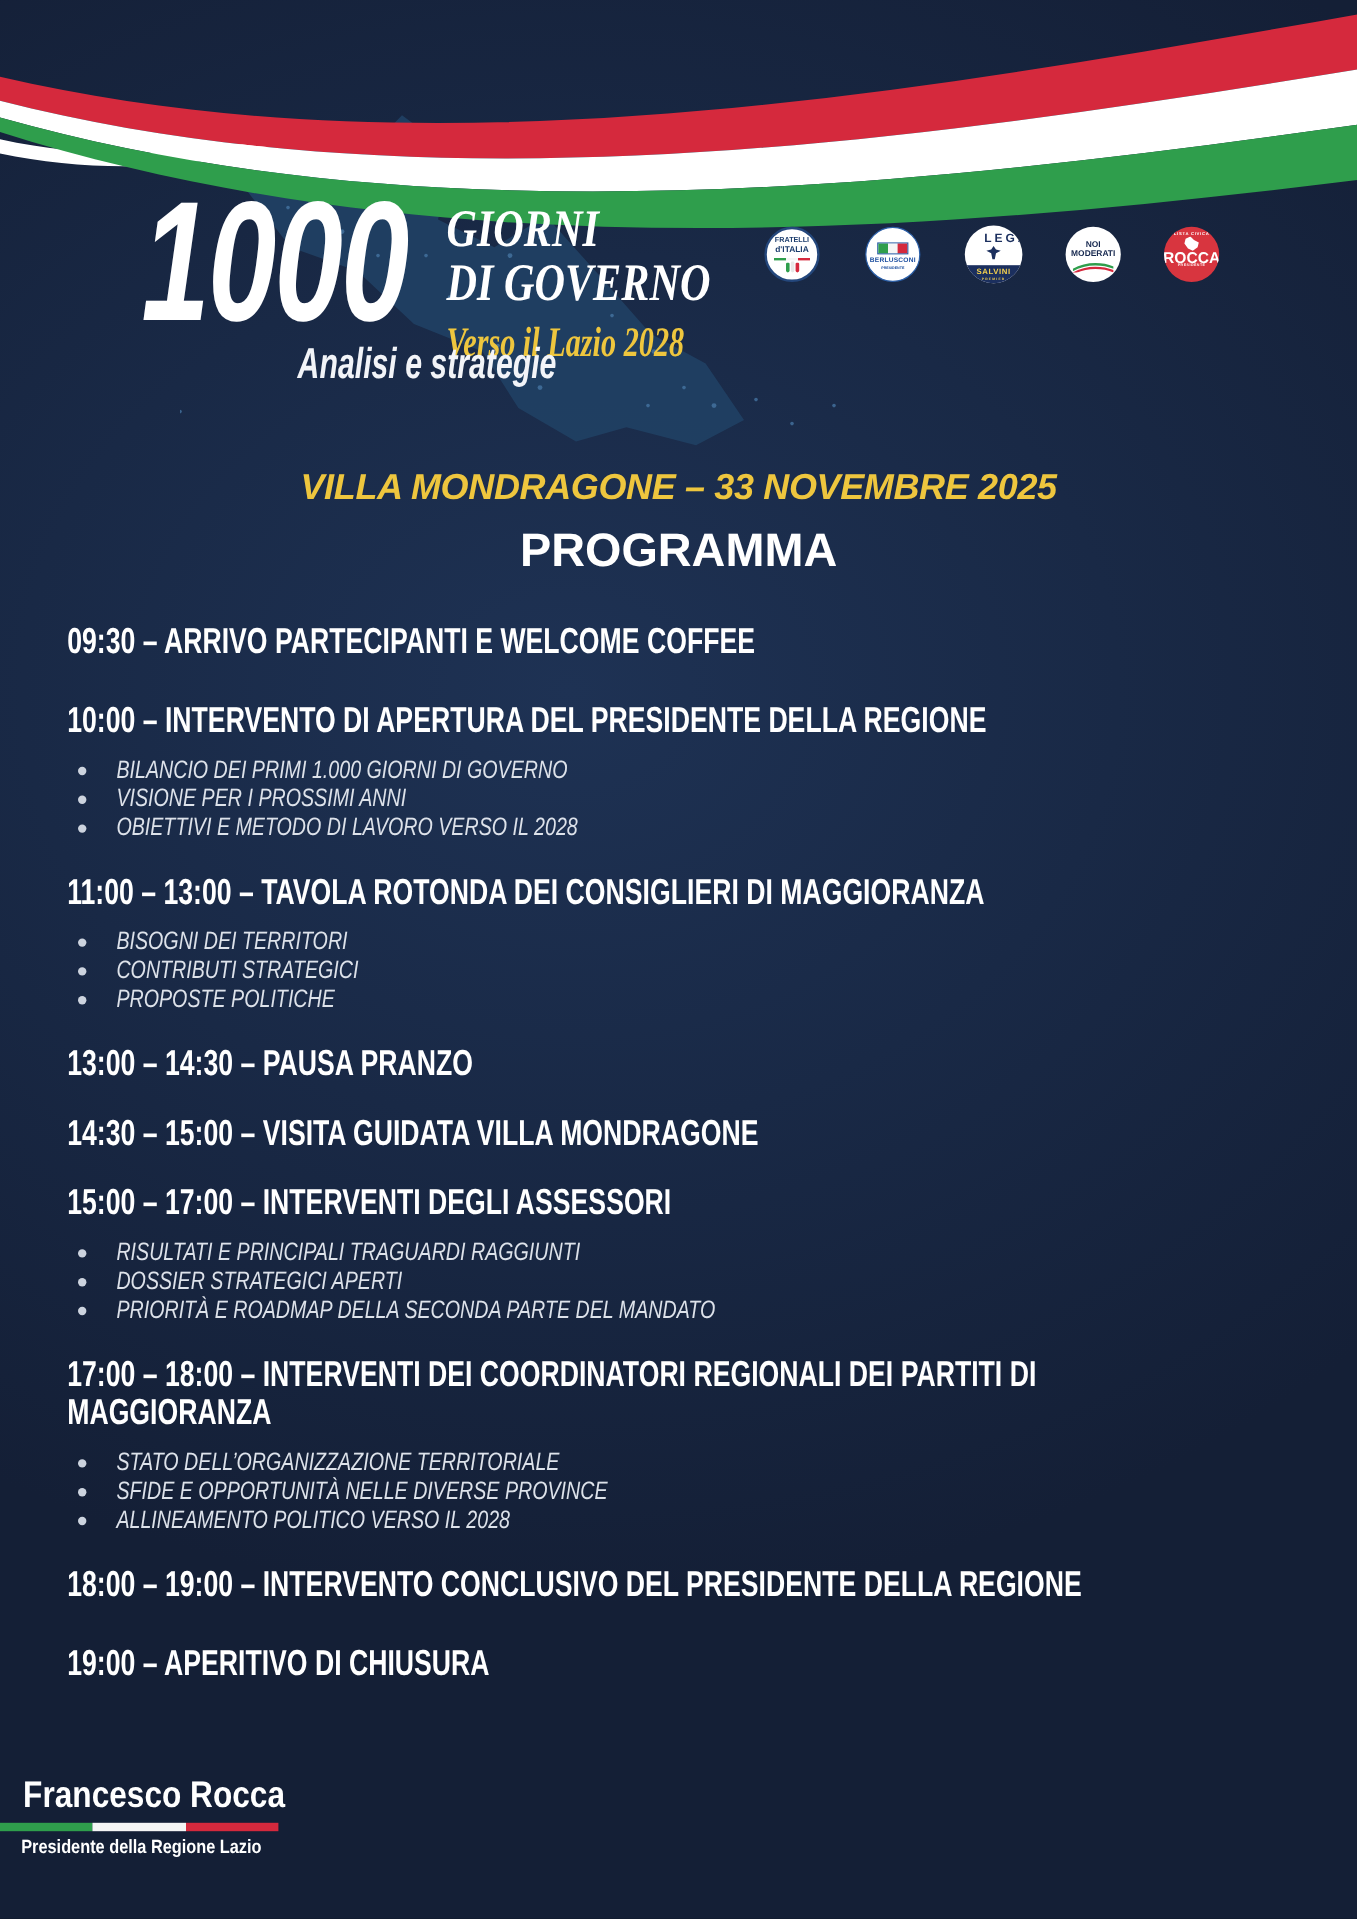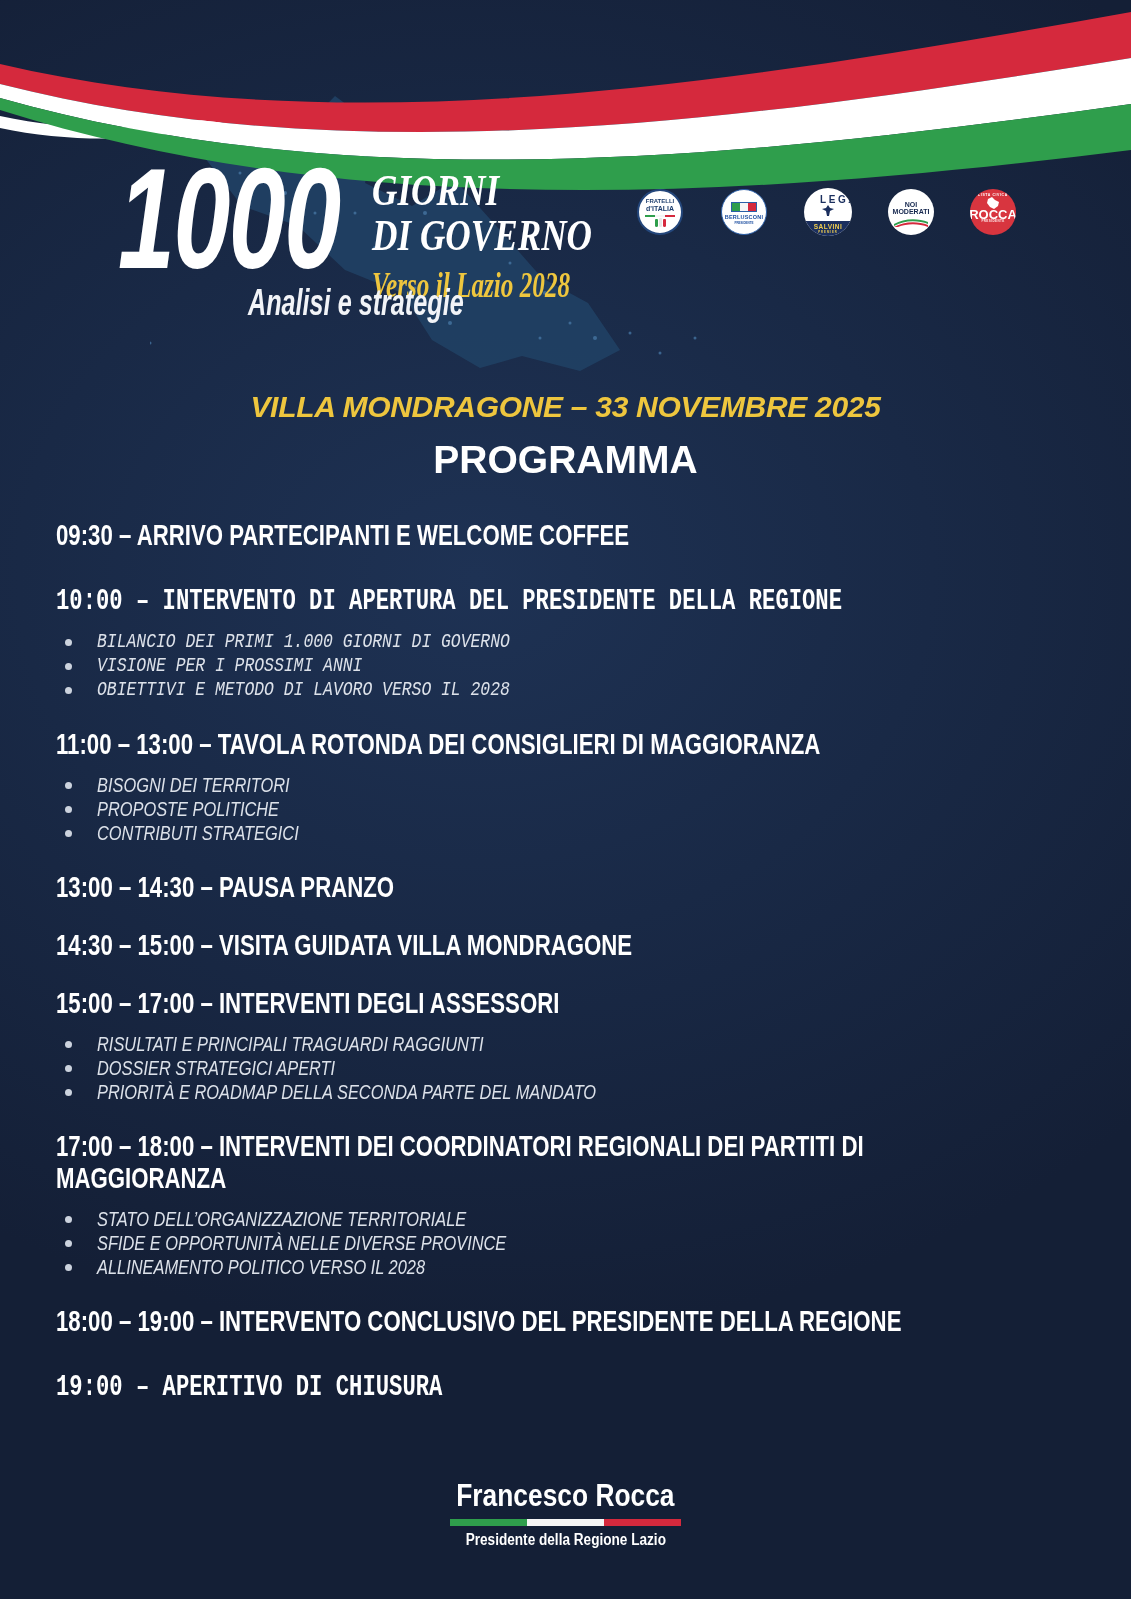--- a/index.html
+++ b/index.html
@@ -66,31 +66,31 @@
   
   .venue-date{position:absolute;left:0;top:390px;width:1131px;text-align:center;
     font-size:30px;font-weight:bold;font-style:italic;color:#eec63e;letter-spacing:-.3px;}
   .prog-title{position:absolute;left:0;top:438px;width:1131px;text-align:center;
     font-size:39px;font-weight:bold;color:#fff;}
 
   
   .schedule{position:absolute;left:56px;top:519px;width:1040px;}
   .sec{margin-top:26px;}
   .sec:first-child{margin-top:0;}
-  .sec.gap-lg{margin-top:34px;font-family:Liberation Mono, monospace;}
+  .sec.gap-lg{margin-top:34px;}
   .sec-heading{font-size:30px;font-weight:bold;color:#fff;line-height:32px;
     width:1600px;transform:scaleX(.74);transform-origin:0 0;white-space:pre-line;letter-spacing:0;}
   .bullets{list-style:none;margin:13px 0 0 0;padding:0;}
   .bullets li{position:relative;height:24px;line-height:24px;padding-left:41px;}
   .bullets li::before{content:"";position:absolute;left:9px;top:9px;width:7px;height:7px;border-radius:50%;background:#ccd3de;}
   .bullets li span{display:inline-block;font-size:21px;font-style:italic;color:#dde2ea;
     transform:scaleX(.78);transform-origin:0 50%;white-space:nowrap;}
 
   
-  .signature{position:absolute;left:0;top:1478px;width:1131px;display:flex;flex-direction:column;align-items:center;}
+  .signature{position:absolute;left:0;top:1478px;width:1131px;display:flex;flex-direction:column;align-items:flex-start;}
   .sig-name{font-size:31px;font-weight:bold;color:#fff;transform:scaleX(.85);white-space:nowrap;}
   .sig-bar{display:flex;width:232px;height:7px;margin-top:5px;}
   .sig-bar i{flex:1;}
   .c-green{background:#2f9e4c;}
   .c-white{background:#f5f5f5;}
   .c-red{background:#d5293d;}
   .sig-title{font-size:16px;font-weight:bold;color:#fff;margin-top:5px;transform:scaleX(.85);white-space:nowrap;}
 </style>
 </head>
 <body>
@@ -212,22 +212,22 @@
         <ul class="bullets">
           <li><span>BILANCIO DEI PRIMI 1.000 GIORNI DI GOVERNO</span></li>
           <li><span>VISIONE PER I PROSSIMI ANNI</span></li>
           <li><span>OBIETTIVI E METODO DI LAVORO VERSO IL 2028</span></li>
         </ul>
       </div>
       <div class="sec">
         <div class="sec-heading">11:00 – 13:00 – TAVOLA ROTONDA DEI CONSIGLIERI DI MAGGIORANZA</div>
         <ul class="bullets">
           <li><span>BISOGNI DEI TERRITORI</span></li>
+          <li><span>CONTRIBUTI STRATEGICI</span></li>
           <li><span>PROPOSTE POLITICHE</span></li>
-          <li><span>CONTRIBUTI STRATEGICI</span></li>
         </ul>
       </div>
       <div class="sec">
         <div class="sec-heading">13:00 – 14:30 – PAUSA PRANZO</div>
       </div>
       <div class="sec">
         <div class="sec-heading">14:30 – 15:00 – VISITA GUIDATA VILLA MONDRAGONE</div>
       </div>
       <div class="sec">
         <div class="sec-heading">15:00 – 17:00 – INTERVENTI DEGLI ASSESSORI</div>

